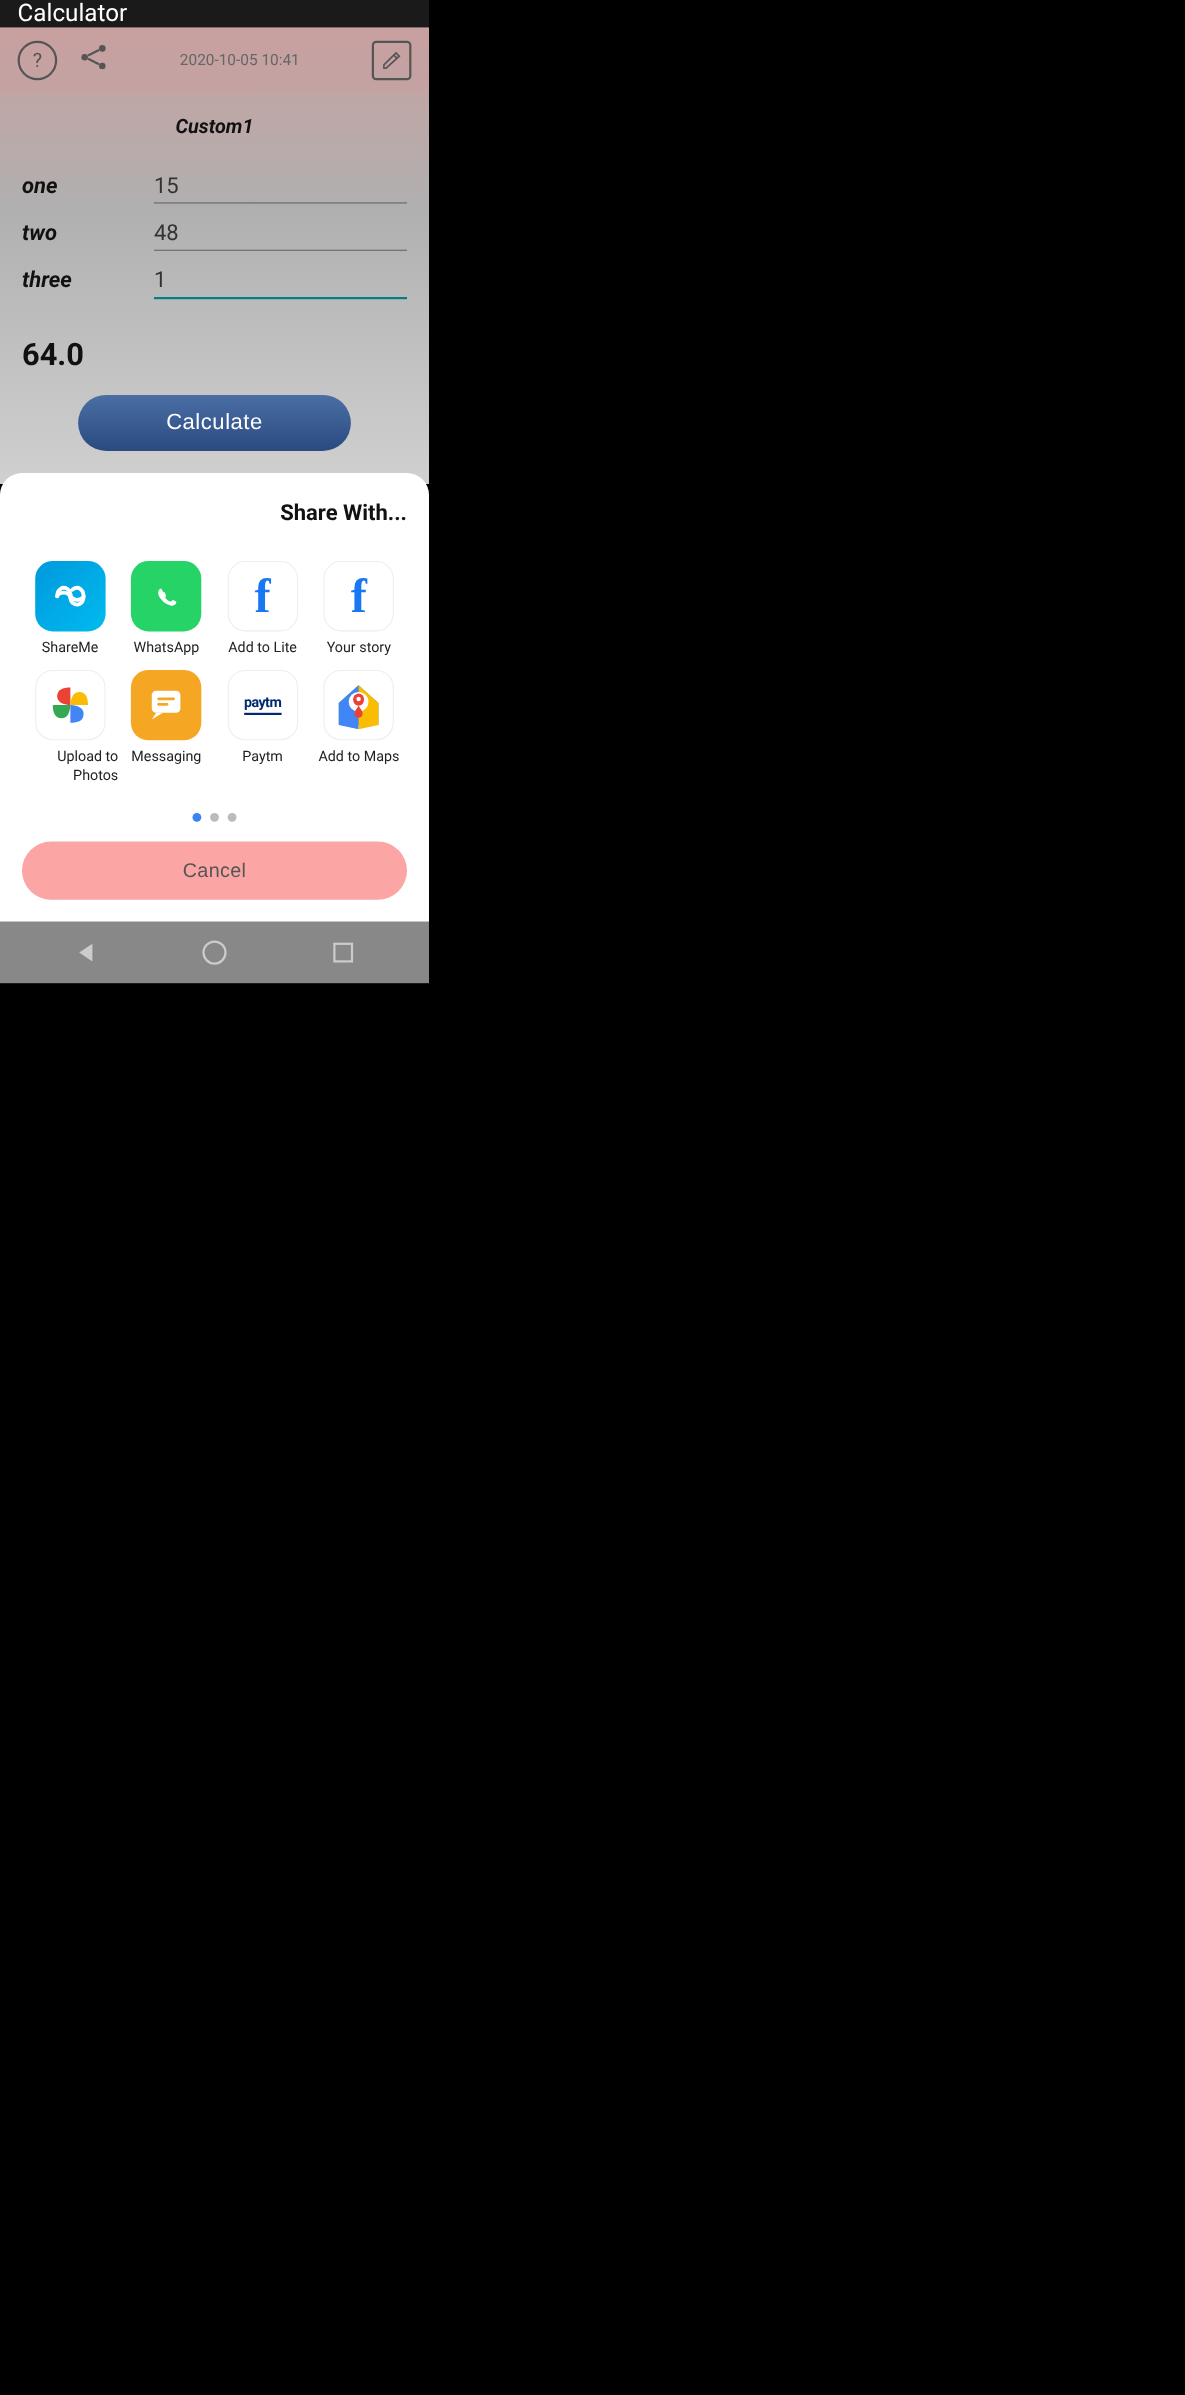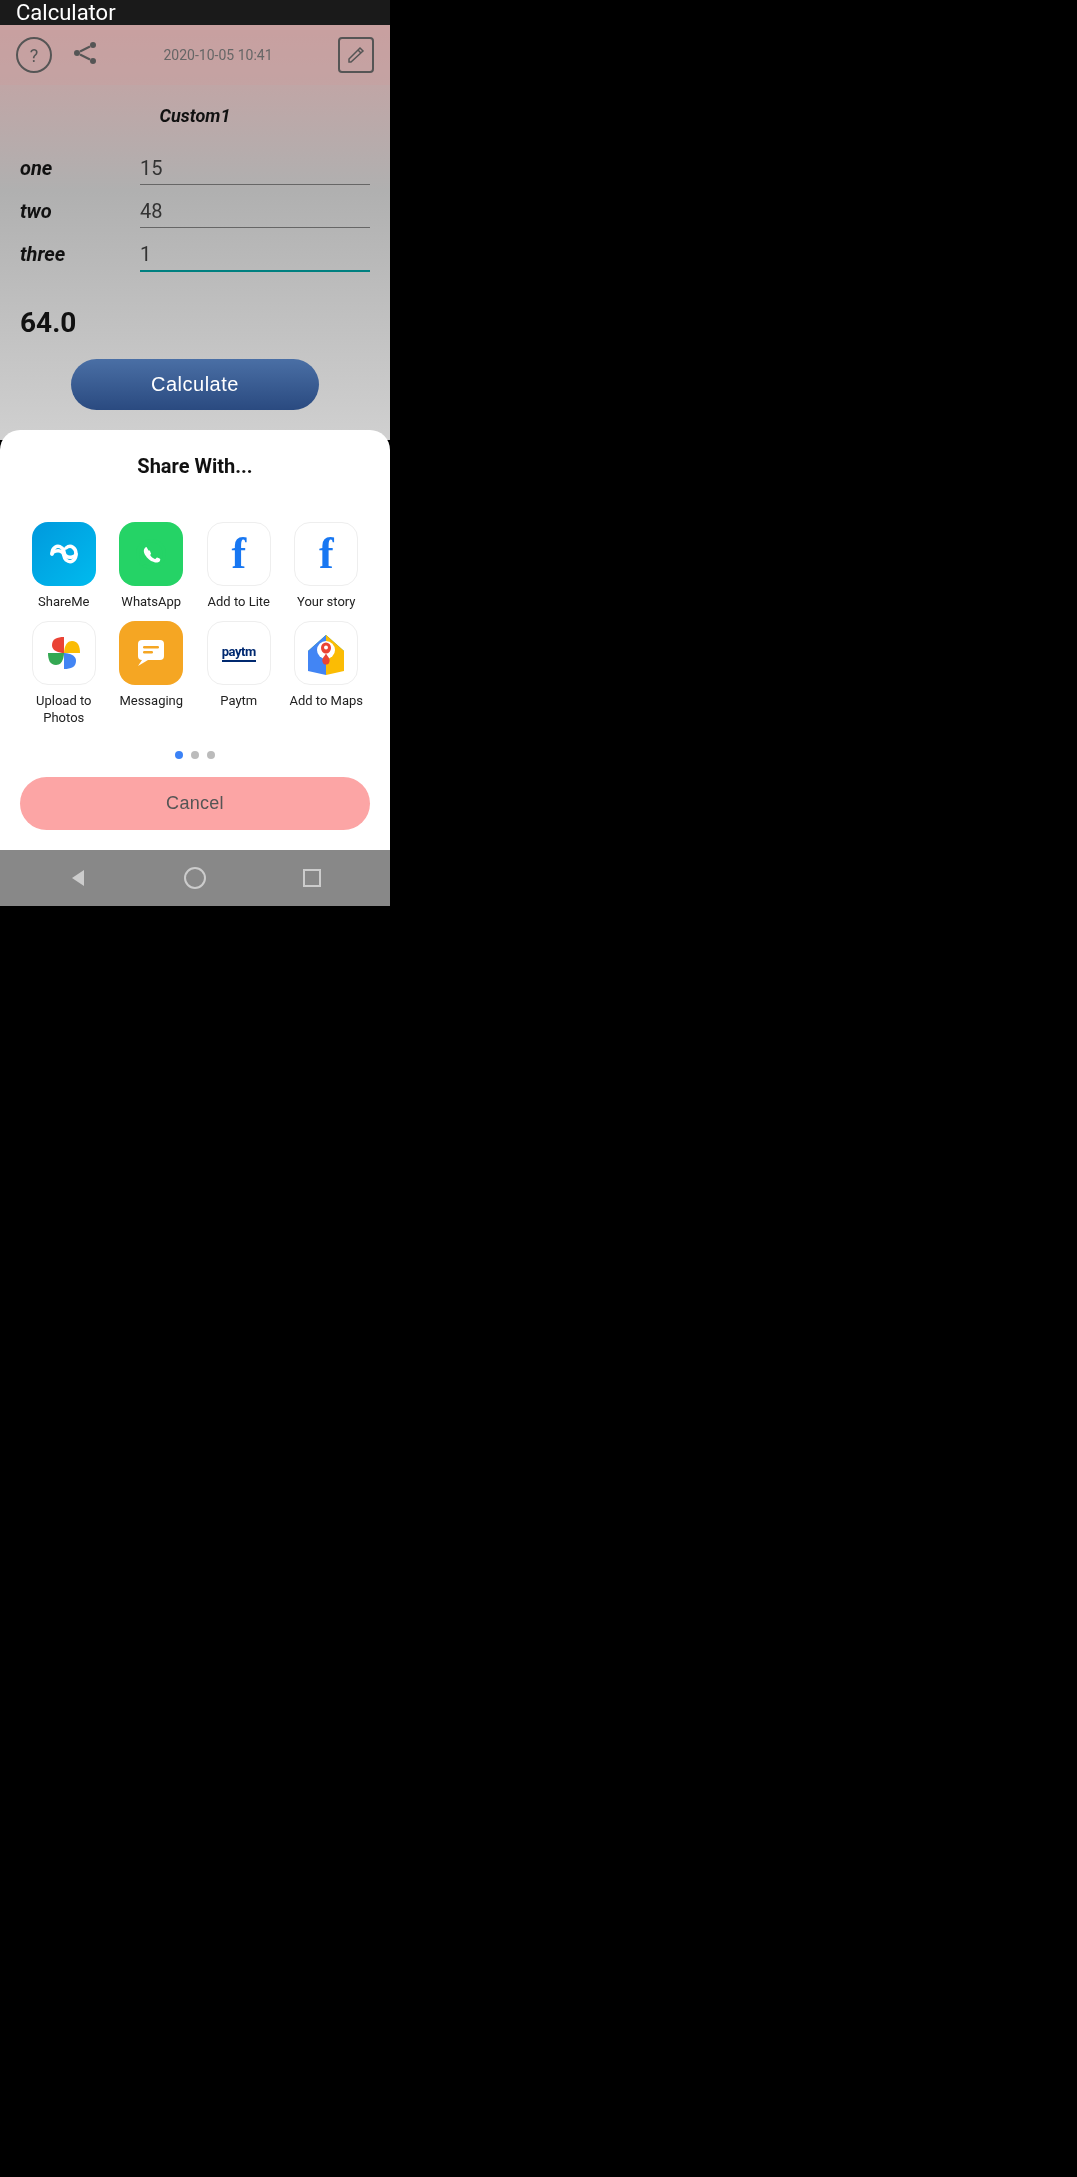--- a/index.html
+++ b/index.html
@@ -139,25 +139,25 @@
     .share-sheet {
       background: #fff;
       border-radius: 20px 20px 0 0;
       padding: 24px 20px 20px;
       position: relative;
       z-index: 10;
       margin-top: -10px;
     }
 
     .share-title {
-      text-align: center;
+      text-align: right;
       font-size: 20px;
       font-weight: 700;
       color: #111;
-      margin-bottom: 44px;
+      margin-bottom: 32px;
     }
 
     .share-grid {
       display: grid;
       grid-template-columns: repeat(4, 1fr);
       gap: 10px 0;
       margin-bottom: 24px;
     }
 
     .share-item {
@@ -171,21 +171,21 @@
       width: 64px;
       height: 64px;
       border-radius: 16px;
       display: flex;
       align-items: center;
       justify-content: center;
     }
     .share-label {
       font-size: 13px;
       color: #222;
-      text-align: center;
+      text-align: right;
       line-height: 1.3;
     }
 
     
     .icon-shareme {
       background: linear-gradient(135deg, #0099dd 0%, #00bbee 100%);
     }
     .icon-shareme svg { width: 40px; height: 40px; }
 
     

